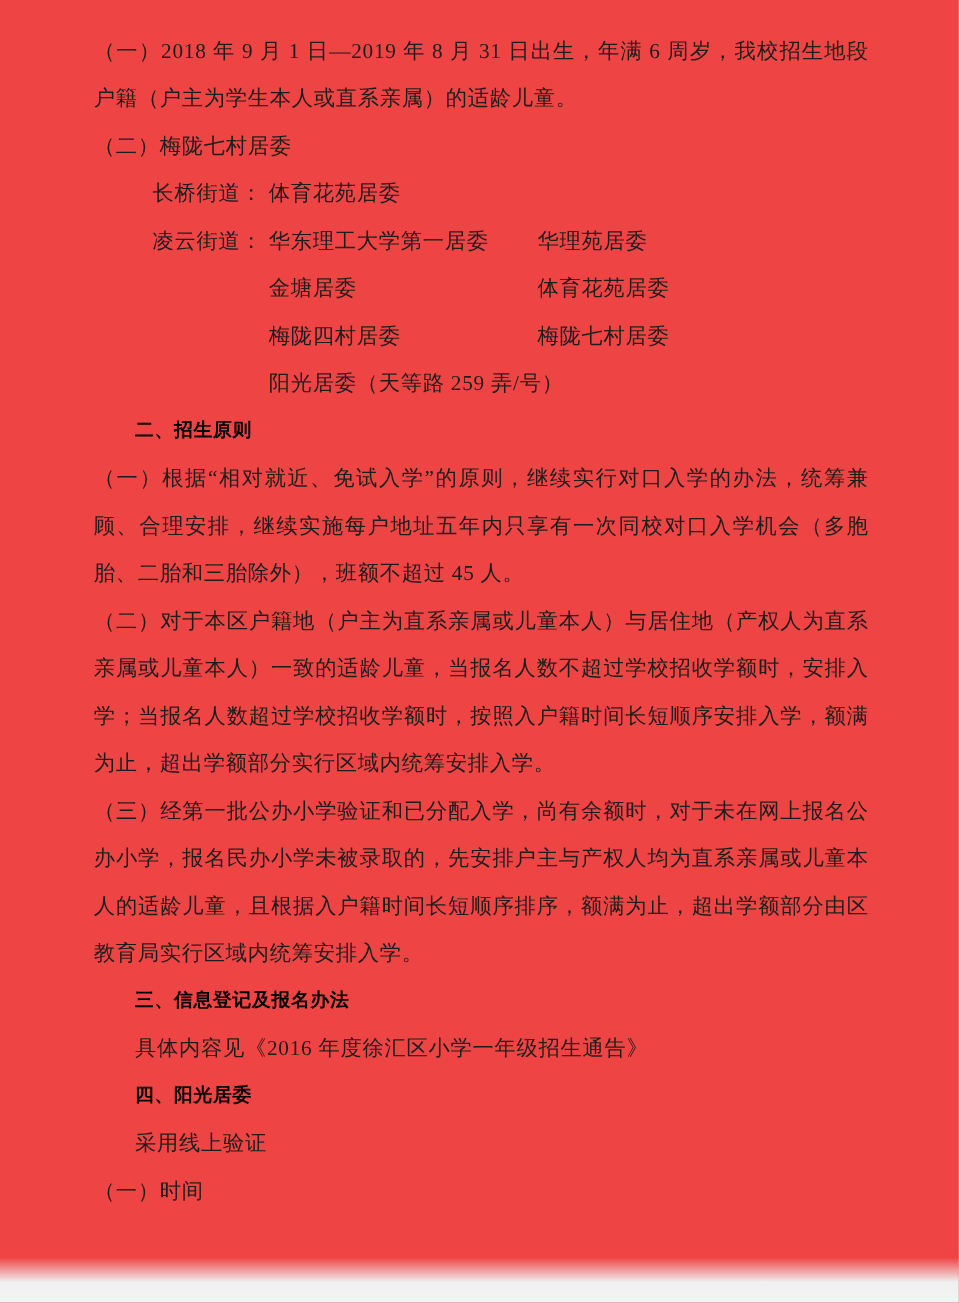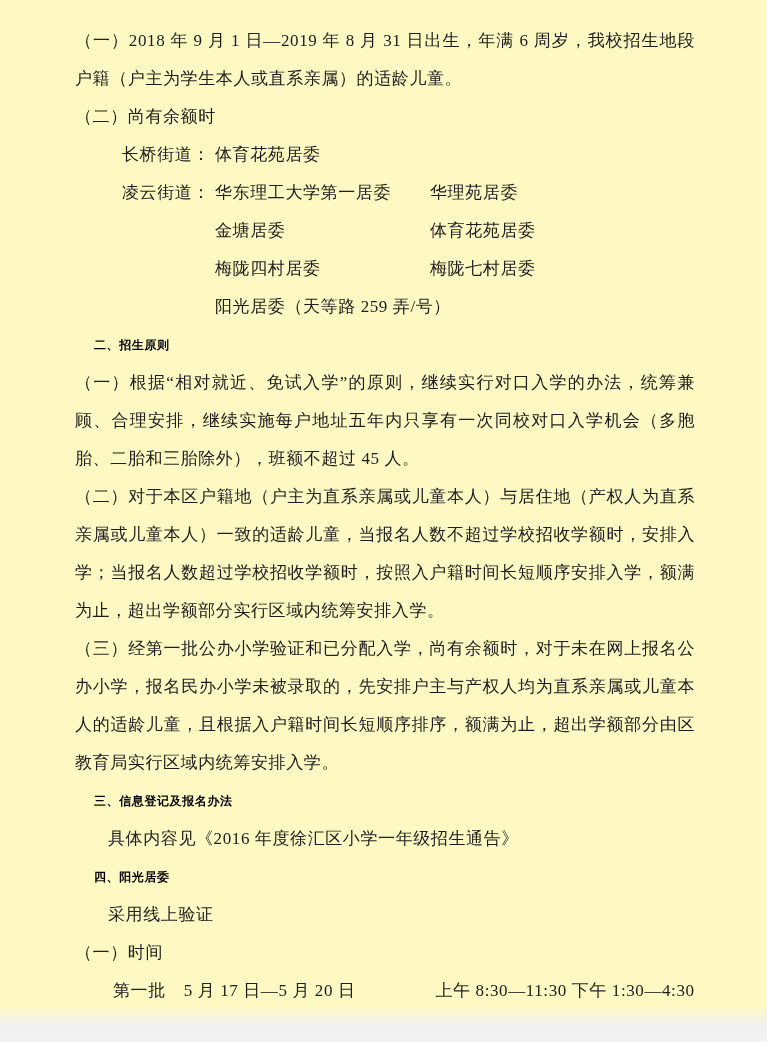--- a/index.html
+++ b/index.html
@@ -6,43 +6,43 @@
   body {
     width: 767px; height: 1042px;
     background: #ffffff;
     font-family: "Liberation Serif", "DejaVu Serif", serif;
     color: #1d1d1d;
     overflow: hidden;
   }
   .page {
     position: relative;
     width: 767px; height: 1042px;
-    background: #fef9c3;
+    background: #ef4444;
   }
   .content {
     position: absolute;
     left: 75px; top: 22px;
     width: 620px;
     font-size: 17px;
     line-height: 38px;
     letter-spacing: 0.6px;
   }
   .para {
     margin: 0;
     text-align: justify;
     text-justify: inter-ideograph;
   }
   .label-line { margin: 0; }
   .indent-2 { margin-left: 33px; }
   .heading {
-    margin: 0 0 0 19px;
+    margin: 0 0 0 33px;
     font-family: "Liberation Sans", "DejaVu Sans", sans-serif;
     font-weight: bold;
     color: #000000;
-    font-size: 12px;
+    font-size: 15px;
   }
   .juwei-row {
     display: flex;
     margin-left: 47px;
     white-space: nowrap;
     align-items: center;
   }
   .juwei-label { width: 93px; flex: 0 0 93px; }
   .juwei-col1  { width: 215px; flex: 0 0 215px; }
   .juwei-col2  { flex: 1 1 auto; }
@@ -61,21 +61,21 @@
   }
 </style>
 </head>
 <body>
 
 <div class="page">
   <div class="content">
 
     <p class="para">（一）2018 年 9 月 1 日—2019 年 8 月 31 日出生，年满 6 周岁，我校招生地段户籍（户主为学生本人或直系亲属）的适龄儿童。</p>
 
-    <p class="label-line">（二）尚有余额时</p>
+    <p class="label-line">（二）梅陇七村居委</p>
 
     <div class="juwei-row">
       <span class="juwei-label">长桥街道：</span>
       <span class="juwei-col1">体育花苑居委</span>
       <span class="juwei-col2"></span>
     </div>
     <div class="juwei-row">
       <span class="juwei-label">凌云街道：</span>
       <span class="juwei-col1">华东理工大学第一居委</span>
       <span class="juwei-col2">华理苑居委</span>
@@ -106,22 +106,17 @@
     <p class="heading">三、信息登记及报名办法</p>
 
     <p class="label-line indent-2">具体内容见《2016 年度徐汇区小学一年级招生通告》</p>
 
     <p class="heading">四、阳光居委</p>
 
     <p class="label-line indent-2">采用线上验证</p>
 
     <p class="label-line">（一）时间</p>
 
-    <div class="schedule-row">
-      <span class="schedule-batch">第一批</span>
-      <span class="schedule-dates">5 月 17 日—5 月 20 日</span>
-      <span class="schedule-times">上午 8:30—11:30 下午 1:30—4:30</span>
-    </div>
 
   </div>
 
   <div class="page-bottom-edge"></div>
 </div>
 
 </body></html>

